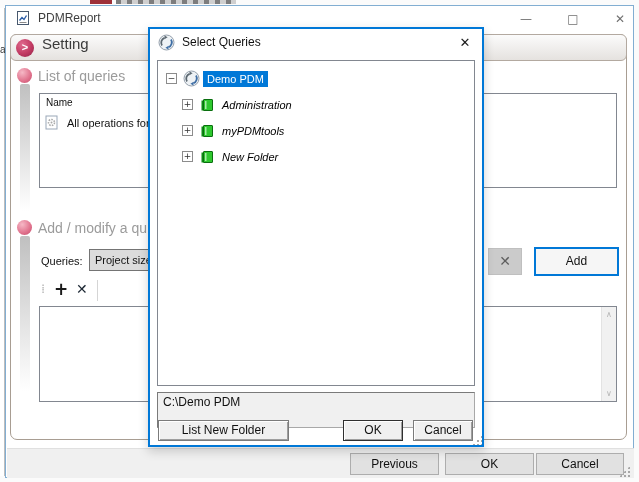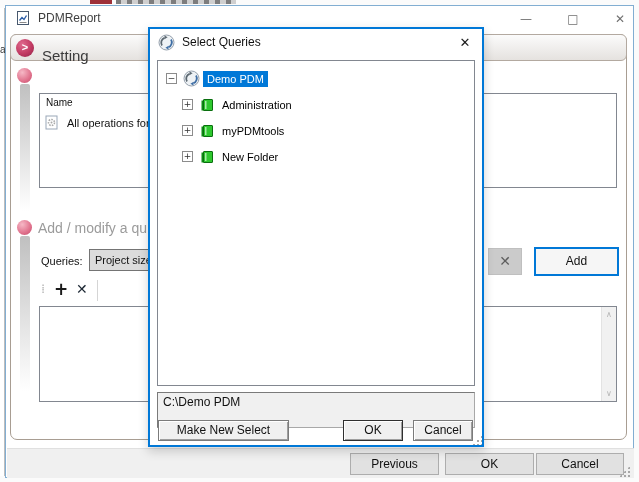--- a/index.html
+++ b/index.html
@@ -25,21 +25,21 @@
   .ctl-min{left:505px;} .ctl-max{left:552px;} .ctl-close{left:599px;}
 
   .panel{left:4px;top:28px;width:617px;height:406px;background:#fff;
          border:1px solid #a89d92;border-radius:7px;}
   .banner{left:4px;top:28px;width:617px;height:27px;border:1px solid #b3a9a0;border-radius:6px;
           background:linear-gradient(#fbfbfb,#e5e2df);}
   .banner-icon{left:5px;top:4px;width:18px;height:18px;border-radius:50%;
           background:radial-gradient(circle at 35% 30%,#e06a8e,var(--crimson) 55%,#8e2248);}
   .banner-chevron{left:0;top:0;width:18px;height:18px;text-align:center;line-height:17px;
           color:#fff;font-weight:bold;font-size:11px;}
-  .banner-label{left:31px;top:12px;font-size:15px;color:#3b3b3b;}
+  .banner-label{left:31px;top:0;font-size:15px;color:#3b3b3b;}
 
   .ball{width:15px;height:15px;border-radius:50%;
         background:radial-gradient(circle at 35% 30%,#f6b8c6,var(--pink) 60%,#c04a68);}
   .ball1{left:11px;top:62px;} .ball2{left:11px;top:214px;}
   .section-label{font-size:14px;color:#9b9b9b;white-space:nowrap;}
   .lbl1{left:32px;top:62px;} .lbl2{left:32px;top:214px;}
   .vbar{width:10px;background:linear-gradient(to bottom,#c0c0c0,#ececec 70%,rgba(255,255,255,0));
         border-radius:2px 2px 4px 4px;}
   .vbar1{left:14px;top:78px;height:128px;} .vbar2{left:14px;top:230px;height:156px;}
 
@@ -87,21 +87,21 @@
              font-size:13px;color:#1a1a1a;}
   .treebox{left:7px;top:31px;width:318px;height:326px;background:#fff;border:1px solid #828790;overflow:hidden;}
   .tree-row{left:0;width:100%;height:26px;}
   .tr0{top:5px;} .tr1{top:31px;} .tr2{top:57px;} .tr3{top:83px;}
   .expander{top:7px;width:11px;height:11px;border:1px solid #8c8c8c;background:#fff;
             text-align:center;line-height:9px;font-size:9px;color:#333;}
   .exp-root{left:8px;} .exp-child{left:24px;}
   .node-icon-root{left:25px;top:4px;} .node-icon-child{left:42px;top:6px;}
   .node-label{top:5px;font-size:11px;color:#000;padding:2px 4px;white-space:nowrap;text-align:center;}
   .nl-root{left:45px;background:var(--accent);color:#fff;}
-  .nl-child{left:60px;}
+  .nl-child{left:60px;font-style:italic;}
   .pathfield{left:7px;top:363px;width:318px;height:36px;background:#f0f0f0;
              border:1px solid #a8a8a8;border-top-color:#7a7a7a;border-left-color:#7a7a7a;
              font-size:12px;color:#111;line-height:18px;padding-left:5px;}
   .dlg-btn{height:21px;background:#f0f0f0;border:1px solid #7b7b7b;
            box-shadow:inset 1px 1px 0 #ffffff,inset -1px -1px 0 #9e9e9e;
            font-size:12px;color:#111;text-align:center;line-height:19px;}
   .btn-mnf{left:8px;top:391px;width:131px;}
   .btn-dlg-ok{left:193px;top:391px;width:60px;border:1px solid #2f2f2f;}
   .btn-dlg-cancel{left:263px;top:391px;width:60px;}
   .dlg-grip{left:322px;top:406px;width:10px;height:10px;}
@@ -134,20 +134,21 @@
     <div class="panel"></div>
 
     <div class="banner">
       <span class="banner-icon">
         <span class="banner-chevron">&gt;</span>
       </span>
       <span class="banner-label">Setting</span>
     </div>
 
     <span class="ball ball1"></span>
+    <span class="section-label lbl1">List of queries</span>
     <div class="vbar vbar1"></div>
 
     <div class="listbox">
       <span class="col-header">Name</span>
       <div class="query-item">
         <svg class="query-item-icon" width="13" height="15" viewBox="0 0 13 15">
           <rect x="1" y="1" width="11" height="13" fill="#fff" stroke="#9aa7b8"></rect>
           <circle cx="6.5" cy="7.5" r="3" fill="none" stroke="#a9a9a9" stroke-width="1.6" stroke-dasharray="1.6 1.1"></circle>
           <circle cx="6.5" cy="7.5" r="1" fill="#a9a9a9"></circle>
         </svg>
@@ -237,19 +238,19 @@
           <rect x="1.5" y="2.5" width="9" height="10" fill="#0d8c13"></rect>
           <rect x="3.5" y="1.5" width="9" height="11" rx="0.5" style="fill:var(--folder_green)" stroke="#0a6e0f"></rect>
           <rect x="5" y="3" width="1.5" height="8" fill="#bdf2bd" opacity="0.85"></rect>
         </svg>
         <span class="node-label nl-child">New Folder</span>
       </div>
     </div>
 
     <div class="pathfield">C:\Demo PDM</div>
 
-    <div class="dlg-btn btn-mnf">Make New Select</div>
+    <div class="dlg-btn btn-mnf">List New Folder</div>
     <div class="dlg-btn btn-dlg-ok">OK</div>
     <div class="dlg-btn btn-dlg-cancel">Cancel</div>
     <div class="grip dlg-grip"></div>
   </div>
 
 </div>
 
 </body></html>

